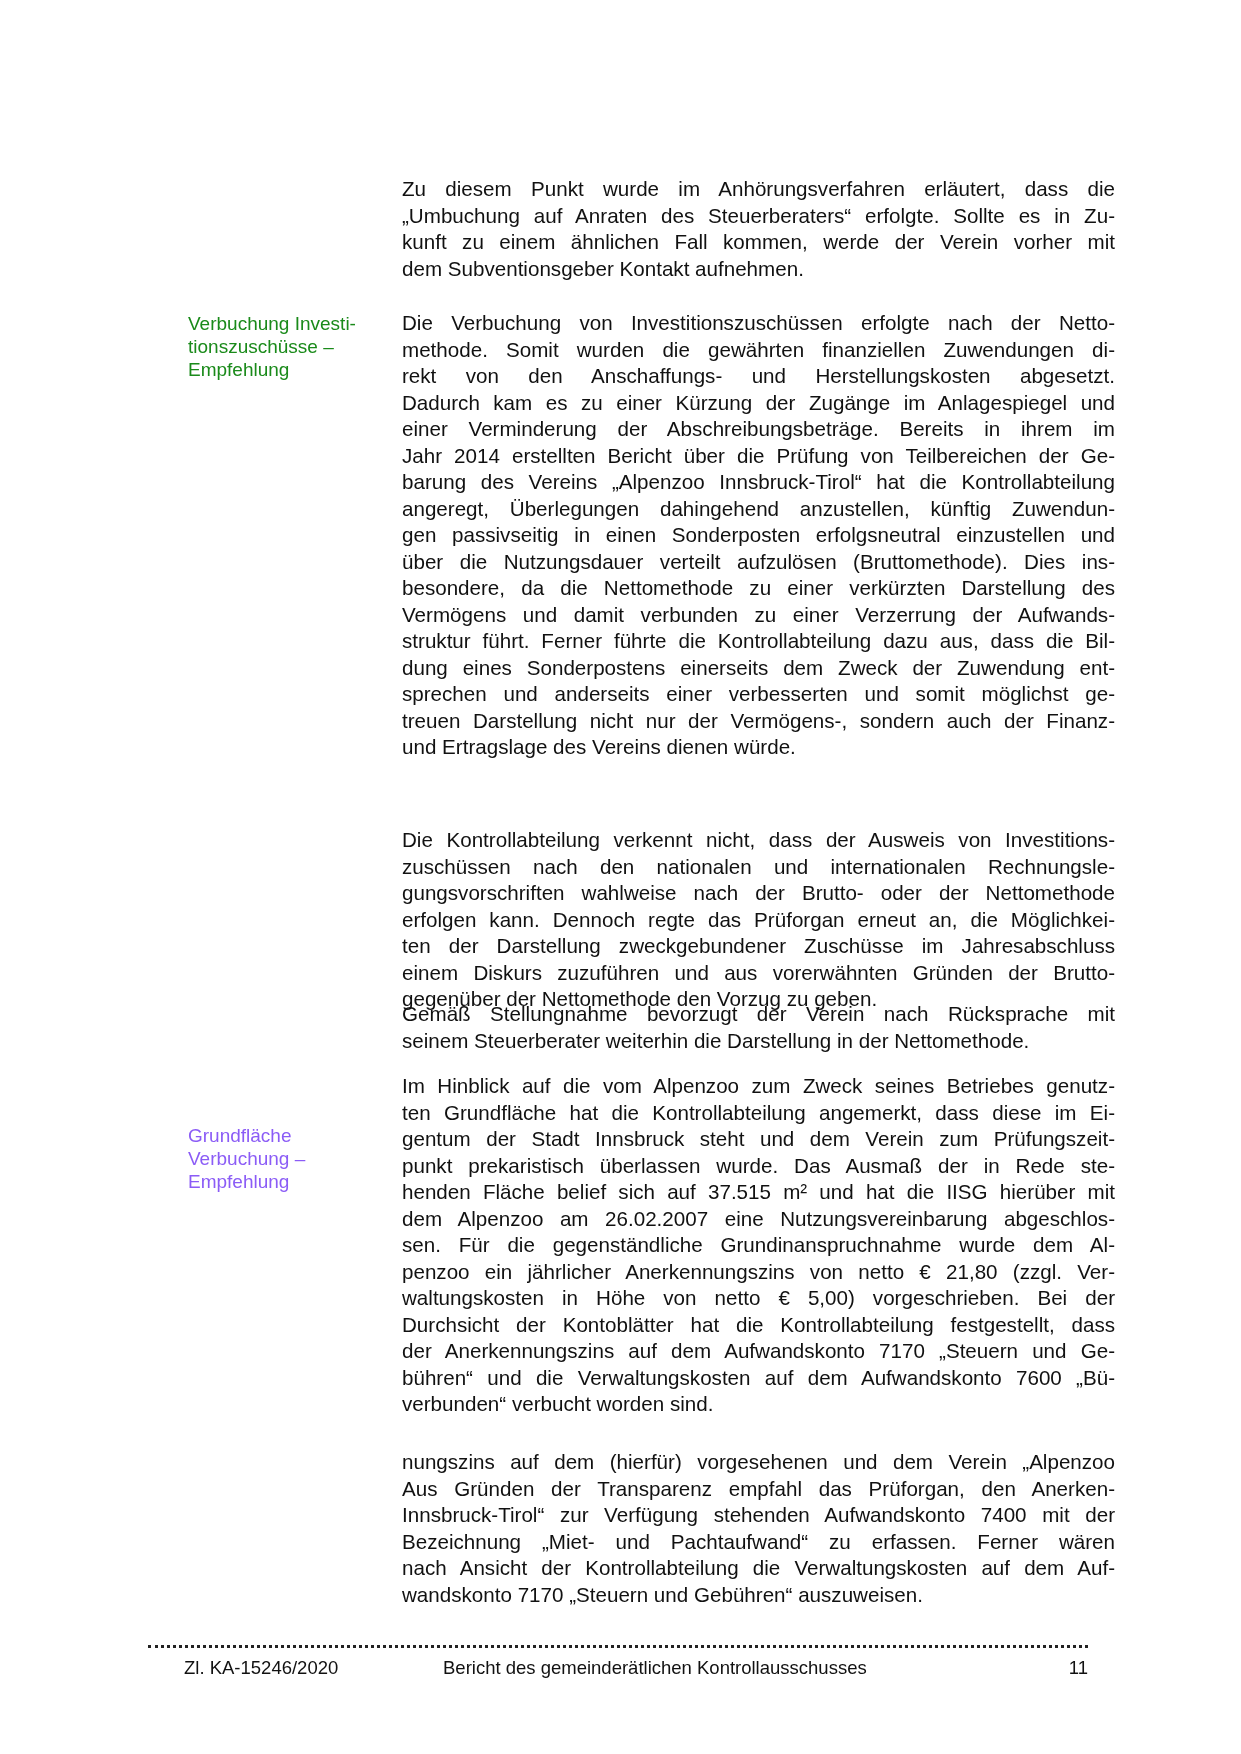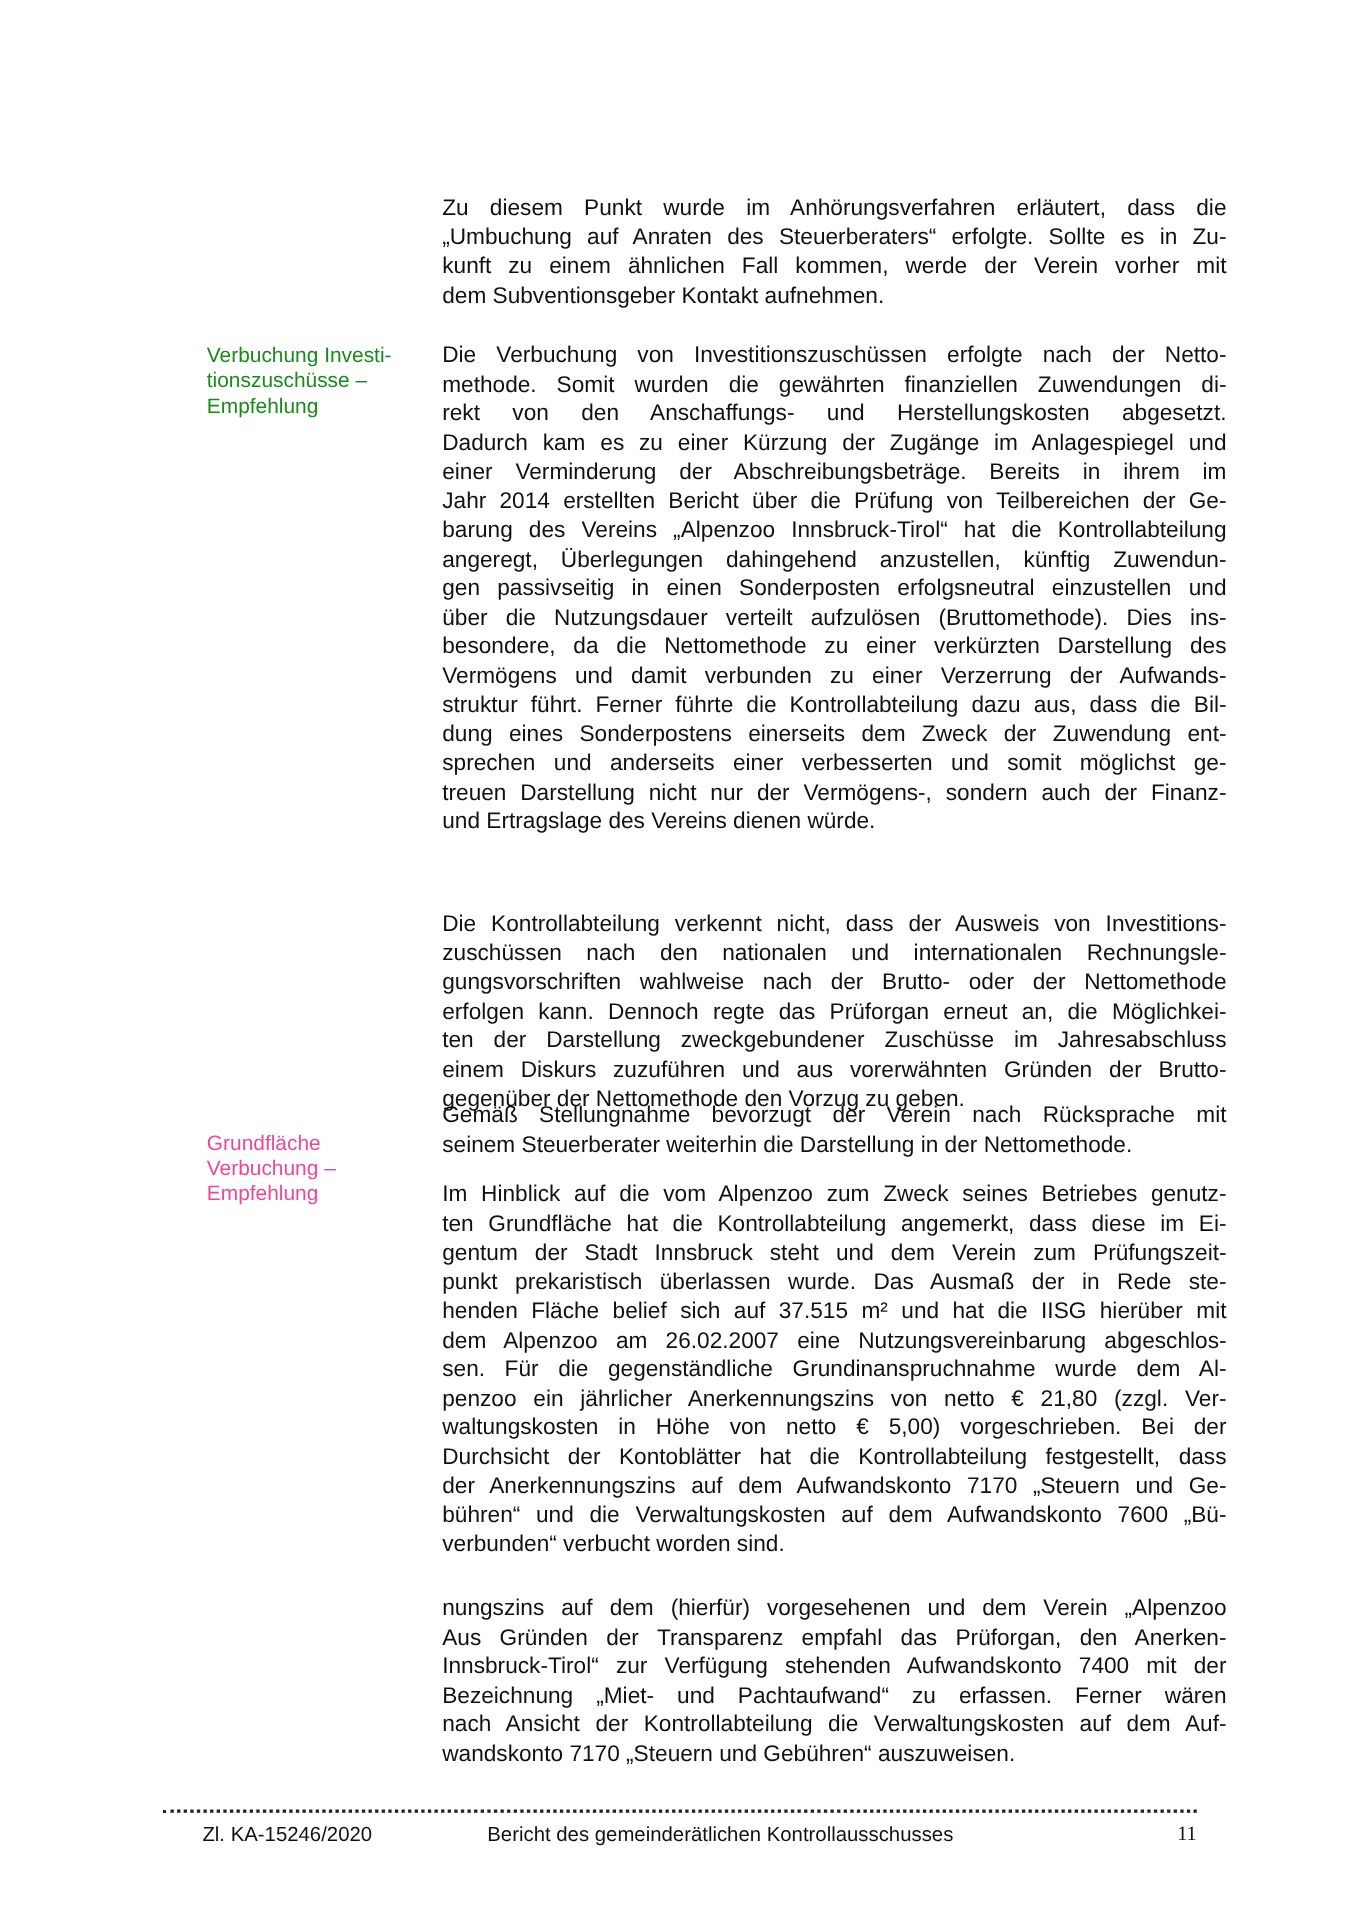--- a/index.html
+++ b/index.html
@@ -12,21 +12,21 @@
   .para .ln.last { text-align-last: left; }
   .margin-label { position: absolute; left: 160px; width: 200px; font-size: 19px;
                   line-height: 23px; margin-left: 28px; }
   .margin-label .ln { display: block; white-space: nowrap; }
   .footer-rule { position: absolute; left: 148px; width: 940px; top: 1645px; height: 0;
                  border-top: 3px dotted #222; }
   .footer { position: absolute; top: 1656px; left: 148px; width: 940px; height: 24px;
             font-size: 18.5px; line-height: 24px; }
   .footer .ref { position: absolute; left: 0; margin-left: 36px; }
   .footer .title { position: absolute; left: 295px; }
-  .footer .pagenum { position: absolute; right: 0; font-family: Liberation Serif, serif; }
+  .footer .pagenum { position: absolute; right: 0; }
 </style>
 </head>
 <body>
 
 <div class="page">
 
   <div class="para" style="top:176px">
     <span class="ln">Zu diesem Punkt wurde im Anhörungsverfahren erläutert, dass die</span>
     <span class="ln">„Umbuchung auf Anraten des Steuerberaters“ erfolgte. Sollte es in Zu-</span>
     <span class="ln">kunft zu einem ähnlichen Fall kommen, werde der Verein vorher mit</span>
@@ -67,21 +67,21 @@
     <span class="ln">ten der Darstellung zweckgebundener Zuschüsse im Jahresabschluss</span>
     <span class="ln">einem Diskurs zuzuführen und aus vorerwähnten Gründen der Brutto-</span>
     <span class="ln last">gegenüber der Nettomethode den Vorzug zu geben.</span>
   </div>
 
   <div class="para" style="top:1001px">
     <span class="ln">Gemäß Stellungnahme bevorzugt der Verein nach Rücksprache mit</span>
     <span class="ln last">seinem Steuerberater weiterhin die Darstellung in der Nettomethode.</span>
   </div>
 
-  <div class="margin-label" style="top:1028px; color:#ec4899">
+  <div class="margin-label" style="top:1124px; color:#8b5cf6">
     <span class="ln">Grundfläche</span>
     <span class="ln">Verbuchung –</span>
     <span class="ln">Empfehlung</span>
   </div>
 
   <div class="para" style="top:1073px">
     <span class="ln">Im Hinblick auf die vom Alpenzoo zum Zweck seines Betriebes genutz-</span>
     <span class="ln">ten Grundfläche hat die Kontrollabteilung angemerkt, dass diese im Ei-</span>
     <span class="ln">gentum der Stadt Innsbruck steht und dem Verein zum Prüfungszeit-</span>
     <span class="ln">punkt prekaristisch überlassen wurde. Das Ausmaß der in Rede ste-</span>

